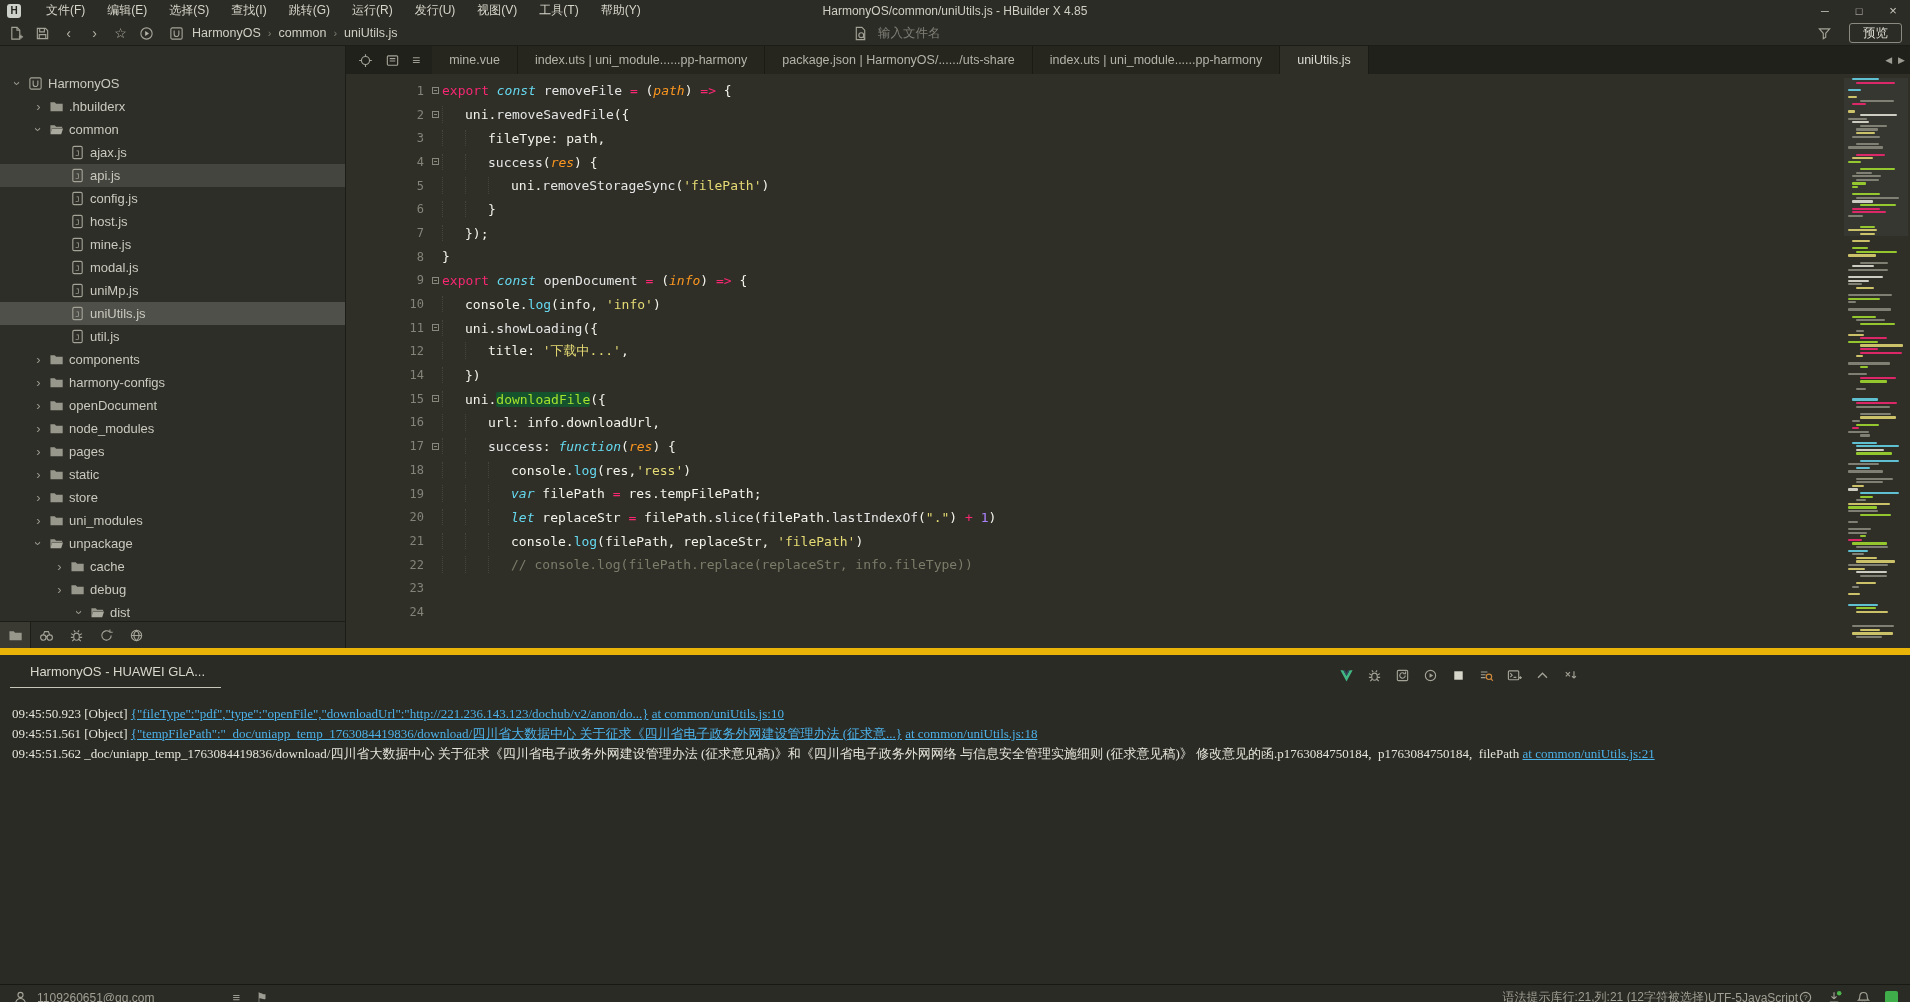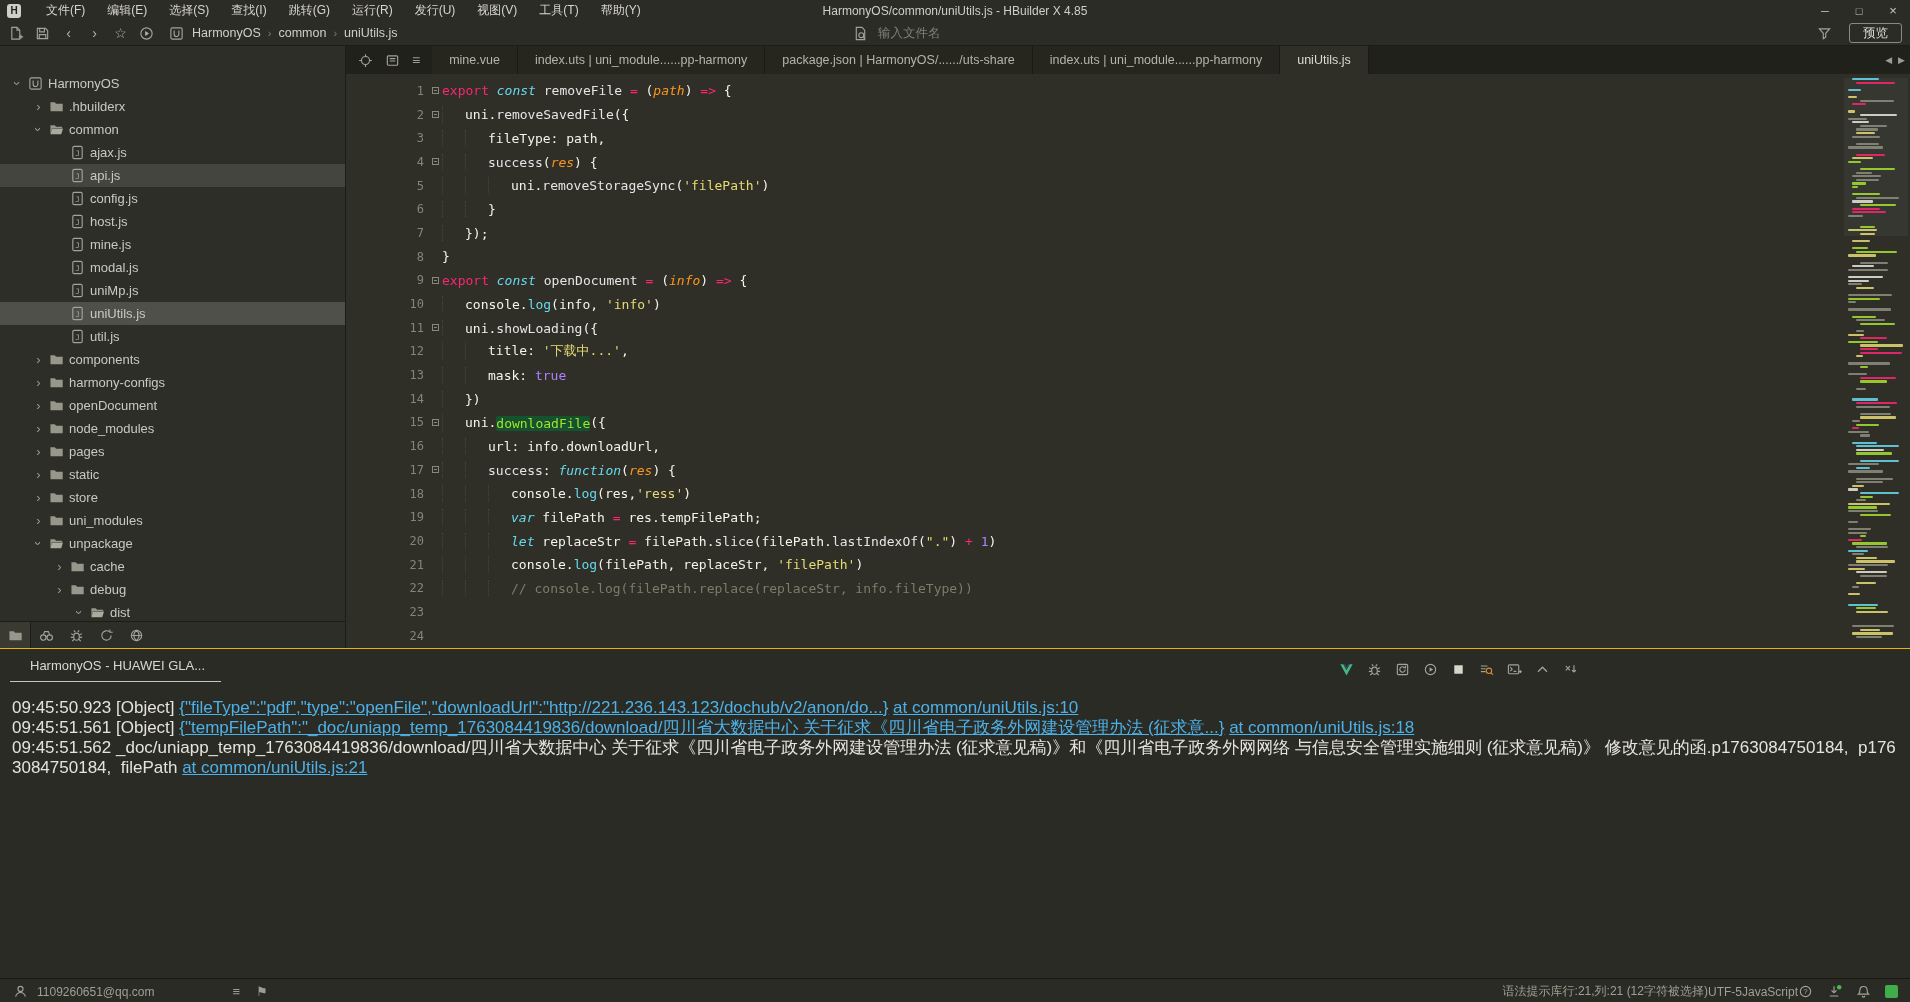--- a/index.html
+++ b/index.html
@@ -71,27 +71,27 @@
   .ind{display:inline-block;width:22px;height:1.25em;vertical-align:text-bottom;border-left:1px dotted #45453e;}
   .k{color:#f92672}.t{color:#66d9ef;font-style:italic}.f{color:#e5e5e5}.s{color:#e6db74}
   .a{color:#fd971f;font-style:italic}.n{color:#ae81ff}.c{color:#7c7c6a}.p{color:#f4f4ec}
   .m{color:#66d9ef}
   .h{color:#a6e22e;background:#14532d;border-radius:2px;}
   .minimap{position:absolute;top:4px;right:4px;width:60px;bottom:6px;}
   .mview{position:absolute;left:-2px;right:-2px;top:0;height:158px;background:rgba(255,255,255,0.045);}
   .mrow{position:absolute;height:2.2px;border-radius:1px;opacity:.85;}
 
   
-  .console{height:329px;background:#2b2b25;border-top:1px solid #eab308;position:relative;}
+  .console{height:329px;background:#2b2b25;border-top:7px solid #eab308;position:relative;}
   .console-head{height:40px;position:relative;display:flex;align-items:center;padding-left:30px;}
   .console-tab{font-size:13px;color:#d8d8cd;position:relative;padding:2px 0 9px;}
   .console-tab::after{content:"";position:absolute;left:-20px;right:-16px;bottom:0;height:1px;background:#c6c6bb;}
   .console-icons{position:absolute;left:1338px;top:0;height:40px;display:flex;align-items:center;gap:11px;}
   .cicon{width:17px;display:flex;justify-content:center;}
-  .logs{padding:9px 12px 0 12px;font-family:Liberation Sans, sans-serif;font-size:17px;line-height:20px;
+  .logs{padding:9px 12px 0 12px;font-family:Liberation Serif, serif;font-size:13px;line-height:20px;
         color:#e4e4da;}
   .logrow{white-space:pre-wrap;word-break:break-all;}
   .loglink{color:#4cb1e8;text-decoration:underline;}
 
   
   .statusbar{height:25px;background:#2b2b25;border-top:1px solid #191914;display:flex;align-items:center;
              font-size:12px;color:#9f9f94;padding:0 12px;}
   .sb-left{display:flex;align-items:center;gap:8px;}
   .sb-misc{display:flex;align-items:center;gap:16px;margin-left:78px;color:#9c9c92;font-size:13px;}
   .sb-right{margin-left:auto;display:flex;align-items:center;}
@@ -484,21 +484,20 @@
             <div class="cl"><span class="ln">3</span><span class="fold"></span><span class="ct"><span class="ind"></span><span class="ind"></span><span class="p">fileType: path,</span></span></div>
             <div class="cl"><span class="ln">4</span><span class="fold"><span class="fb"></span></span><span class="ct"><span class="ind"></span><span class="ind"></span><span class="f">success</span><span class="p">(</span><span class="a">res</span><span class="p">) {</span></span></div>
             <div class="cl"><span class="ln">5</span><span class="fold"></span><span class="ct"><span class="ind"></span><span class="ind"></span><span class="ind"></span><span class="p">uni.</span><span class="f">removeStorageSync</span><span class="p">(</span><span class="s">'filePath'</span><span class="p">)</span></span></div>
             <div class="cl"><span class="ln">6</span><span class="fold"></span><span class="ct"><span class="ind"></span><span class="ind"></span><span class="p">}</span></span></div>
             <div class="cl"><span class="ln">7</span><span class="fold"></span><span class="ct"><span class="ind"></span><span class="p">});</span></span></div>
             <div class="cl"><span class="ln">8</span><span class="fold"></span><span class="ct"><span class="p">}</span></span></div>
             <div class="cl"><span class="ln">9</span><span class="fold"><span class="fb"></span></span><span class="ct"><span class="k">export</span><span class="p"> </span><span class="t">const</span><span class="p"> </span><span class="f">openDocument</span><span class="p"> </span><span class="k">=</span><span class="p"> (</span><span class="a">info</span><span class="p">) </span><span class="k">=&gt;</span><span class="p"> {</span></span></div>
             <div class="cl"><span class="ln">10</span><span class="fold"></span><span class="ct"><span class="ind"></span><span class="p">console</span><span class="p">.</span><span class="m">log</span><span class="p">(info, </span><span class="s">'info'</span><span class="p">)</span></span></div>
             <div class="cl"><span class="ln">11</span><span class="fold"><span class="fb"></span></span><span class="ct"><span class="ind"></span><span class="p">uni.</span><span class="f">showLoading</span><span class="p">({</span></span></div>
             <div class="cl"><span class="ln">12</span><span class="fold"></span><span class="ct"><span class="ind"></span><span class="ind"></span><span class="p">title: </span><span class="s">'下载中...'</span><span class="p">,</span></span></div>
-            <div class="cl"><span class="ln">13</span><span class="fold"></span><span class="ct"><span class="ind"></span><span class="ind"></span><span class="p">mask: </span><span class="n">true</span></span></div>
             <div class="cl"><span class="ln">14</span><span class="fold"></span><span class="ct"><span class="ind"></span><span class="p">})</span></span></div>
             <div class="cl"><span class="ln">15</span><span class="fold"><span class="fb"></span></span><span class="ct"><span class="ind"></span><span class="p">uni.</span><span class="h">downloadFile</span><span class="p">({</span></span></div>
             <div class="cl"><span class="ln">16</span><span class="fold"></span><span class="ct"><span class="ind"></span><span class="ind"></span><span class="p">url: info.downloadUrl,</span></span></div>
             <div class="cl"><span class="ln">17</span><span class="fold"><span class="fb"></span></span><span class="ct"><span class="ind"></span><span class="ind"></span><span class="f">success</span><span class="p">: </span><span class="t">function</span><span class="p">(</span><span class="a">res</span><span class="p">) {</span></span></div>
             <div class="cl"><span class="ln">18</span><span class="fold"></span><span class="ct"><span class="ind"></span><span class="ind"></span><span class="ind"></span><span class="p">console</span><span class="p">.</span><span class="m">log</span><span class="p">(res,</span><span class="s">'ress'</span><span class="p">)</span></span></div>
             <div class="cl"><span class="ln">19</span><span class="fold"></span><span class="ct"><span class="ind"></span><span class="ind"></span><span class="ind"></span><span class="t">var</span><span class="p"> filePath </span><span class="k">=</span><span class="p"> res.tempFilePath;</span></span></div>
             <div class="cl"><span class="ln">20</span><span class="fold"></span><span class="ct"><span class="ind"></span><span class="ind"></span><span class="ind"></span><span class="t">let</span><span class="p"> replaceStr </span><span class="k">=</span><span class="p"> filePath.</span><span class="f">slice</span><span class="p">(filePath.</span><span class="f">lastIndexOf</span><span class="p">(</span><span class="s">"."</span><span class="p">) </span><span class="k">+</span><span class="p"> </span><span class="n">1</span><span class="p">)</span></span></div>
             <div class="cl"><span class="ln">21</span><span class="fold"></span><span class="ct"><span class="ind"></span><span class="ind"></span><span class="ind"></span><span class="p">console</span><span class="p">.</span><span class="m">log</span><span class="p">(filePath, replaceStr, </span><span class="s">'filePath'</span><span class="p">)</span></span></div>
             <div class="cl"><span class="ln">22</span><span class="fold"></span><span class="ct"><span class="ind"></span><span class="ind"></span><span class="ind"></span><span class="c">// console.log(filePath.replace(replaceStr, info.fileType))</span></span></div>
             <div class="cl"><span class="ln">23</span><span class="fold"></span><span class="ct"></span></div>

